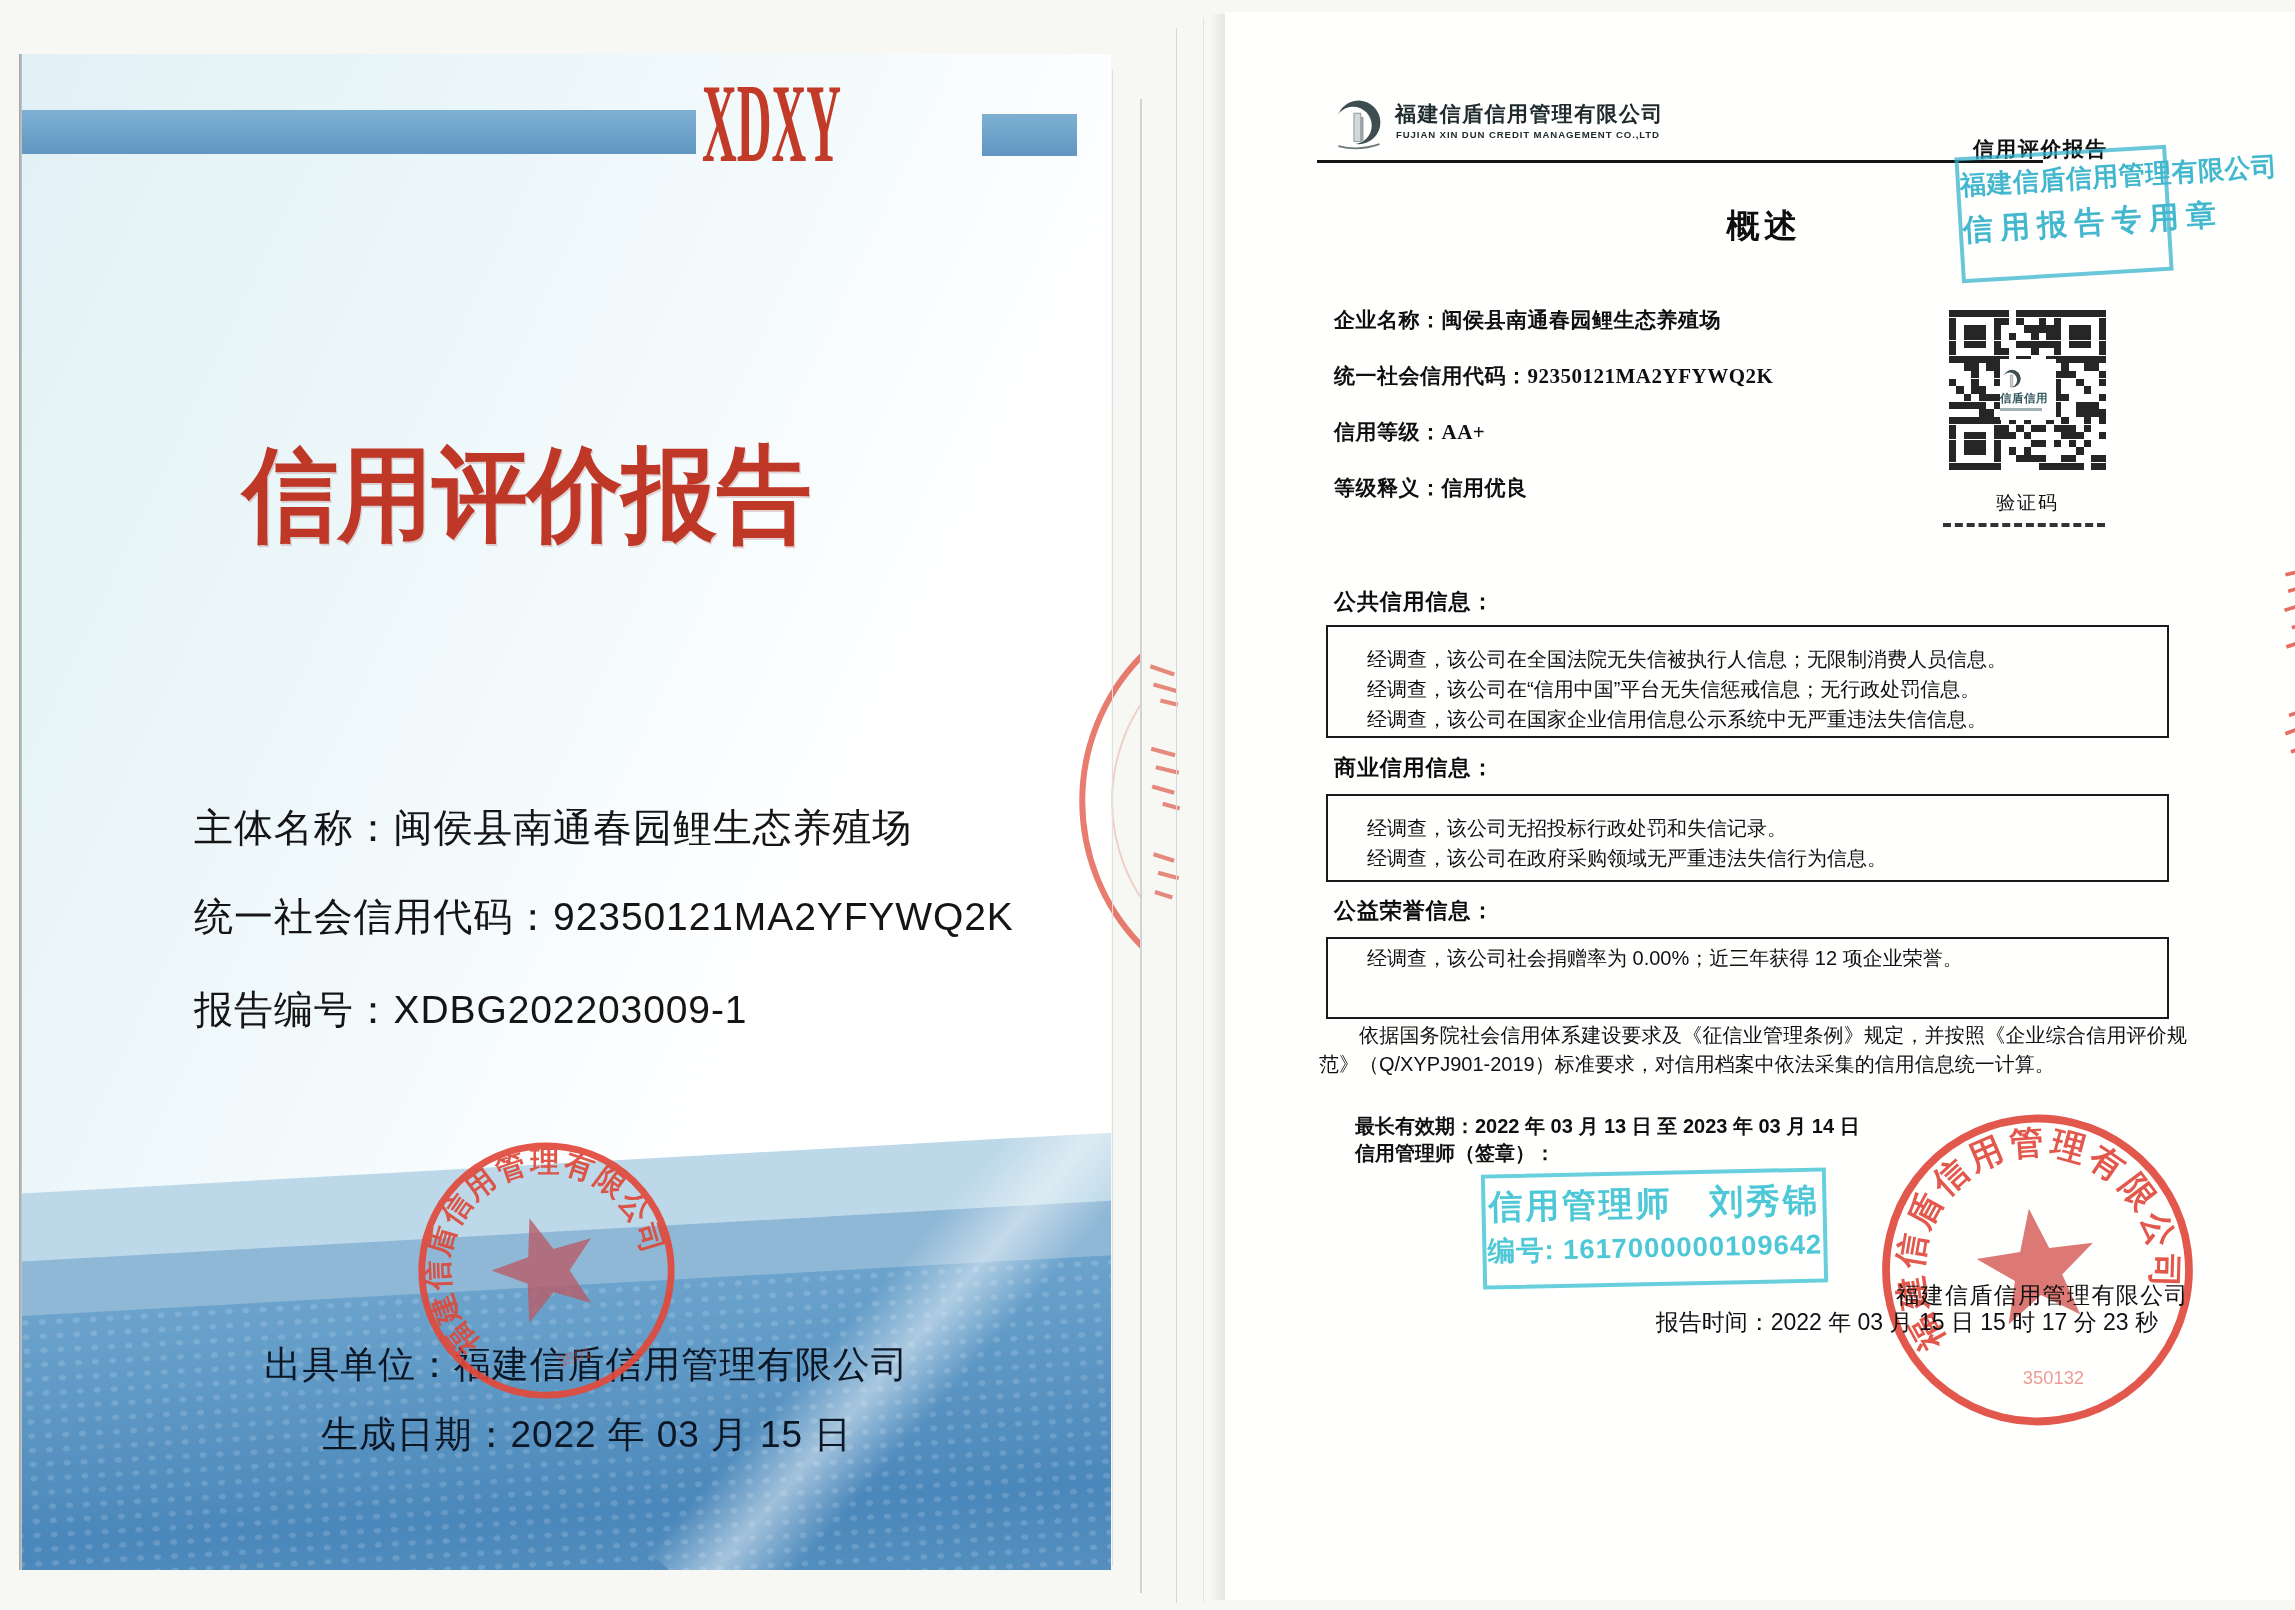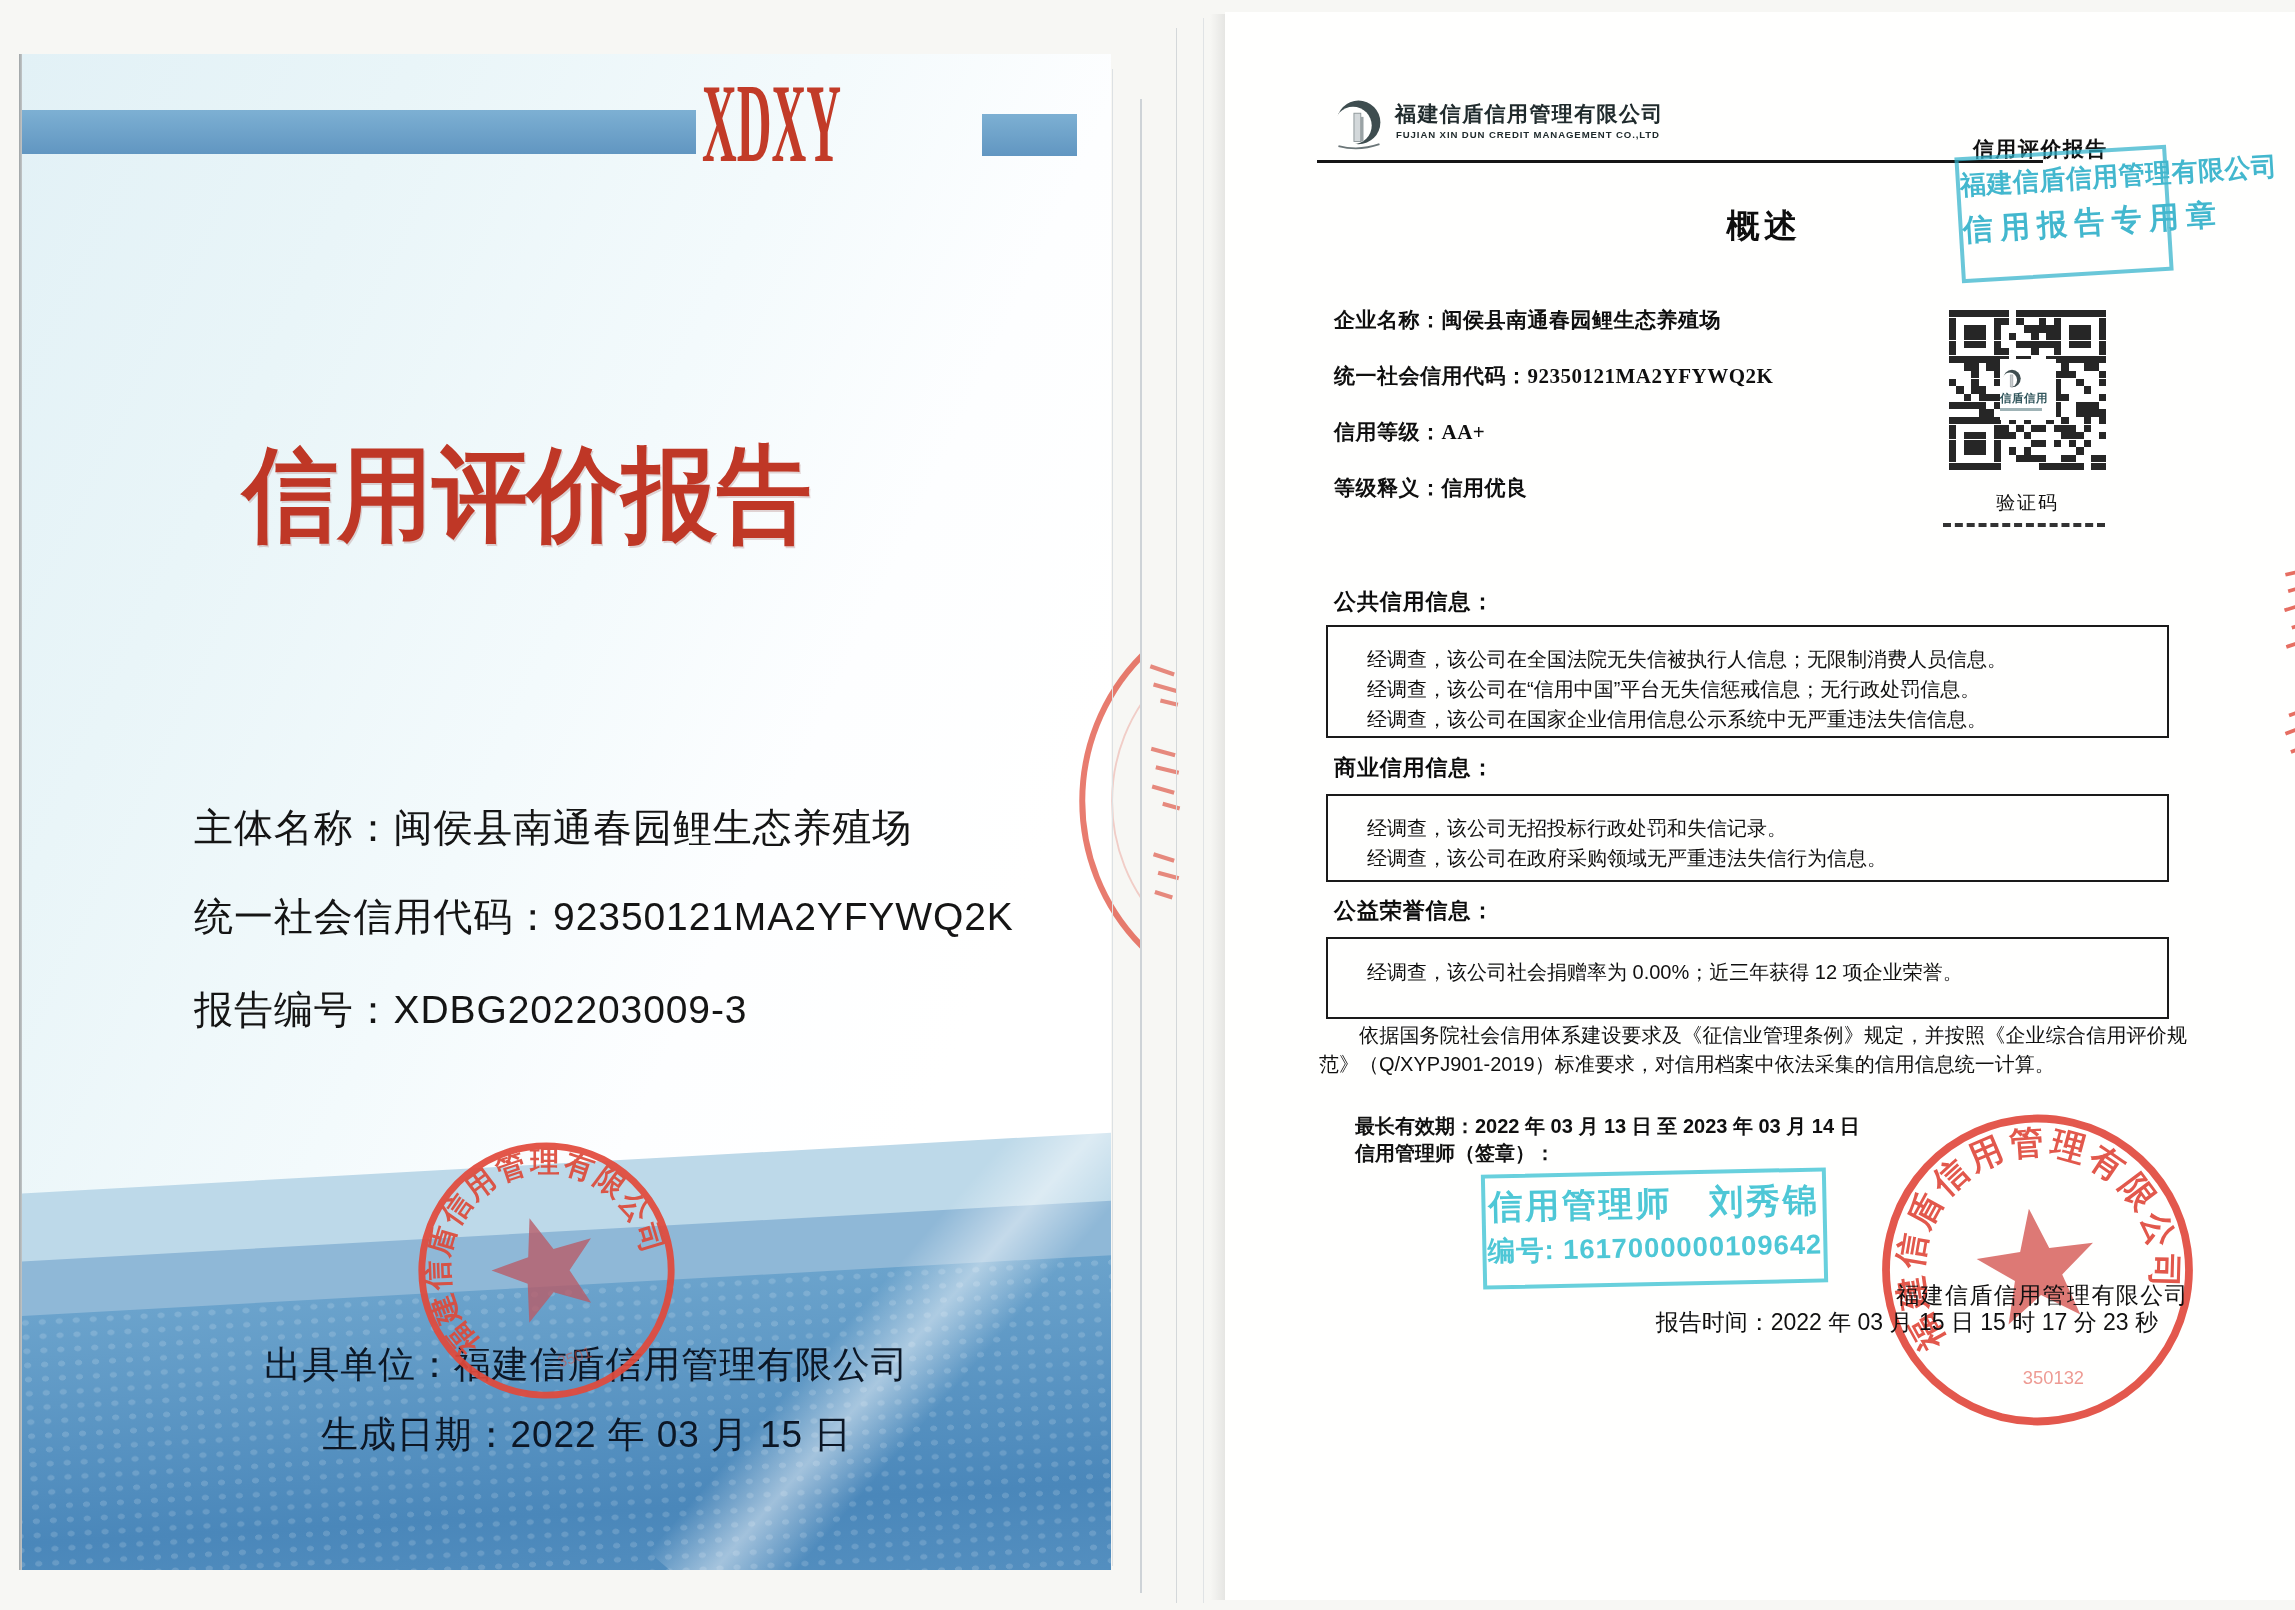--- a/index.html
+++ b/index.html
@@ -103,21 +103,21 @@
   .qr-logo-label{font-size:11.5px;font-weight:bold;color:#31565c;letter-spacing:0.5px;}
   .qr-logo-sub{width:42px;height:2.3px;background:#9fb3b6;margin-top:1.8px;}
   .qr-caption{position:absolute;left:722px;top:478px;width:161px;text-align:center;
     font-size:19px;color:#101010;font-weight:500;letter-spacing:1.8px;}
   .qr-dash{position:absolute;left:718px;top:511px;width:162px;height:0;border-top:4.1px dashed #333;}
   .sec-head{position:absolute;left:109px;font-size:22px;font-weight:bold;color:#0d0d0d;letter-spacing:0.9px;white-space:nowrap;}
   .sh1{top:575px;} .sh2{top:741px;} .sh3{top:884px;}
   .sec-box{position:absolute;left:101px;width:843px;border:2.3px solid #1a1a1a;box-sizing:border-box;background:transparent;}
   .sb1{top:613px;height:113px;} .sb2{top:782px;height:88px;} .sb3{top:925px;height:82px;}
   .sec-line{font-size:20px;color:#101010;line-height:30px;padding-left:39px;white-space:nowrap;font-weight:500;}
-  .sb1 .pad{padding-top:16.5px;} .sb2 .pad{padding-top:17.4px;} .sb3 .pad{padding-top:18px;}
+  .sb1 .pad{padding-top:16.5px;} .sb2 .pad{padding-top:17.4px;} .sb3 .pad{padding-top:4px;}
   .rp-para{position:absolute;left:94px;top:1009px;width:868px;margin:0;
     font-size:20px;line-height:29px;color:#101010;text-indent:2em;text-align:justify;font-weight:500;}
   .rp-validity{position:absolute;left:109px;top:1101px;padding-left:21px;font-size:20px;font-weight:600;color:#101010;white-space:nowrap;}
   .rp-signer{position:absolute;left:109px;top:1128px;padding-left:21px;font-size:20px;font-weight:600;color:#101010;white-space:nowrap;}
   .mgr-stamp{
     position:absolute;left:257px;top:1159px;width:337px;height:107px;
     border:4.6px solid rgba(62,195,211,.85);transform:rotate(-1.2deg);
     color:#3fc3d3;opacity:.92;text-align:center;
   }
   .ms1{margin-top:6.4px;font-size:34px;font-weight:bold;letter-spacing:2.8px;white-space:nowrap;}
@@ -135,21 +135,21 @@
 
 <div id="page-left">
   <div class="band band-left"></div>
   <div class="brand">XDXY</div>
   <div class="band band-right"></div>
 
   <div class="cover-title">信用评价报告</div>
 
   <div class="cover-field cf1"><span>主体名称：</span><span>闽侯县南通春园鲤生态养殖场</span></div>
   <div class="cover-field cf2"><span>统一社会信用代码：</span><span>92350121MA2YFYWQ2K</span></div>
-  <div class="cover-field cf3"><span>报告编号：</span><span>XDBG202203009-3</span></div>
+  <div class="cover-field cf3"><span>报告编号：</span><span>XDBG202203009-1</span></div>
 
   <div class="cover-bottom">
     <div class="wave wave-light"></div>
     <div class="wave wave-mid"></div>
     <div class="wave wave-deep"></div>
     <div class="wave-streak"></div>
     <div class="cover-issuer">出具单位：福建信盾信用管理有限公司</div>
     <div class="cover-date">生成日期：2022 年 03 月 15 日</div>
   </div>
 

